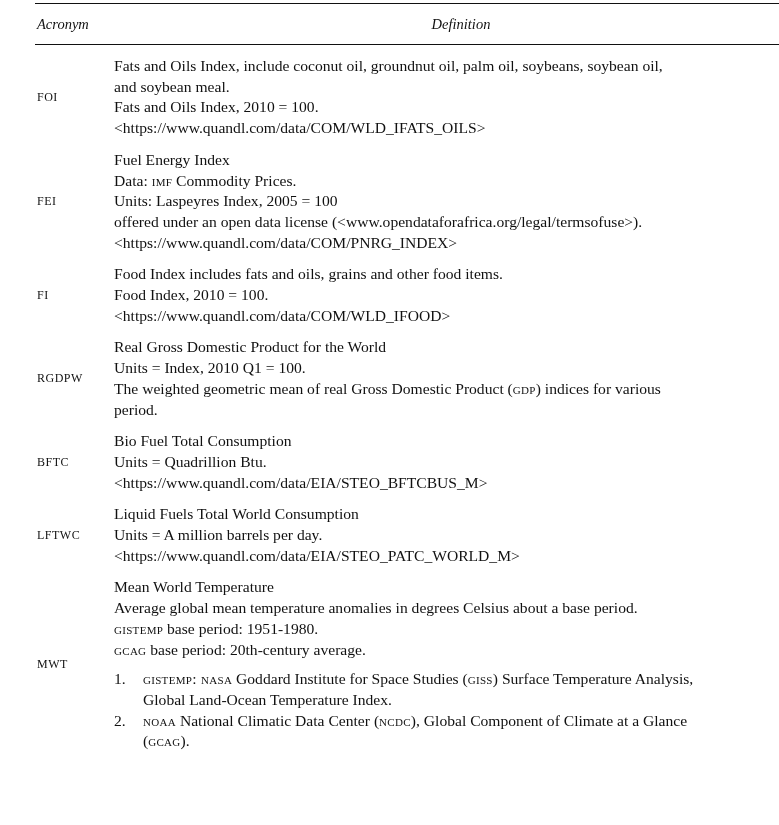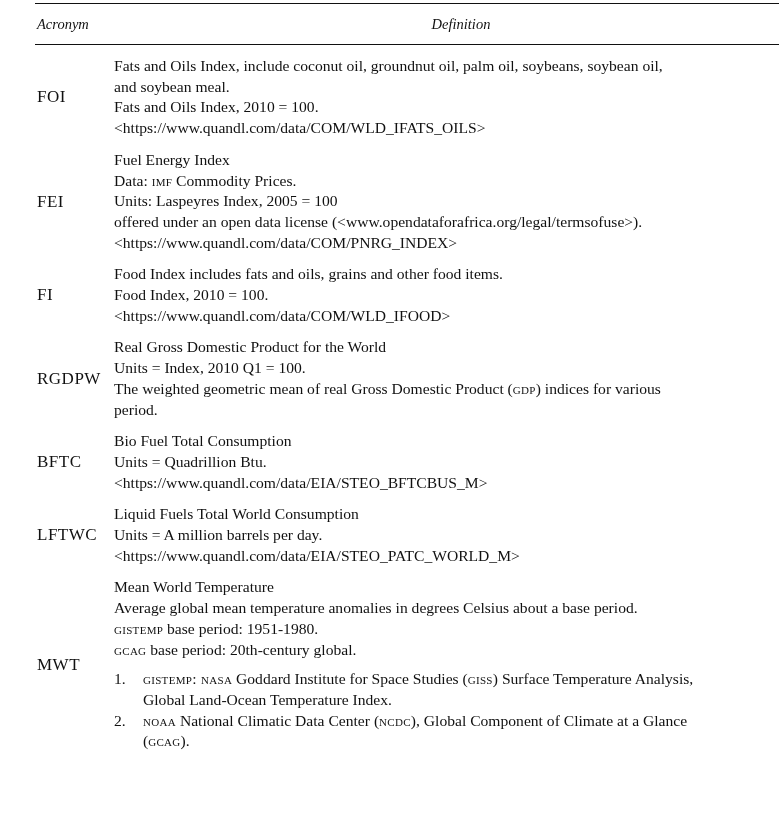--- a/index.html
+++ b/index.html
@@ -59,21 +59,21 @@
     .row {
       display: flex;
       align-items: center;
       padding: 6px 0 5px 0;
     }
     .acr {
       width: 79px;
       flex: 0 0 79px;
       padding-left: 2px;
       box-sizing: border-box;
-      font-size: 17px;
+      font-size: 12px;
       letter-spacing: 0.5px;
       font-family: "Liberation Serif", serif;
     }
     .def {
       flex: 1 1 auto;
       font-family: "Liberation Serif", serif;
       font-size: 15.6px;
       line-height: 20.7px;
     }
     .def .line {
@@ -161,21 +161,21 @@
           <span class="line">Units = A million barrels per day.</span>
           <span class="line">&lt;https://www.quandl.com/data/EIA/STEO_PATC_WORLD_M&gt;</span>
         </div>
       </div>
       <div class="row">
         <div class="acr">MWT</div>
         <div class="def">
           <span class="line">Mean World Temperature</span>
           <span class="line">Average global mean temperature anomalies in degrees Celsius about a base period.</span>
           <span class="line"><span></span><span class="sc">GISTEMP</span><span> base period: 1951-1980.</span></span>
-          <span class="line"><span></span><span class="sc">GCAG</span><span> base period: 20th-century global.</span></span>
+          <span class="line"><span></span><span class="sc">GCAG</span><span> base period: 20th-century average.</span></span>
           <div class="list">
             <div class="list-item">
               <span class="list-num">1.</span>
               <div class="list-text">
                 <span class="line" style="display: block;"><span class="sc">GISTEMP: NASA</span><span> Goddard Institute for Space Studies (</span><span class="sc">GISS</span><span>) Surface Temperature Analysis,</span></span>
                 <span class="line" style="display: block;"><span>Global Land-Ocean Temperature Index.</span></span>
               </div>
             </div>
             <div class="list-item">
               <span class="list-num">2.</span>

